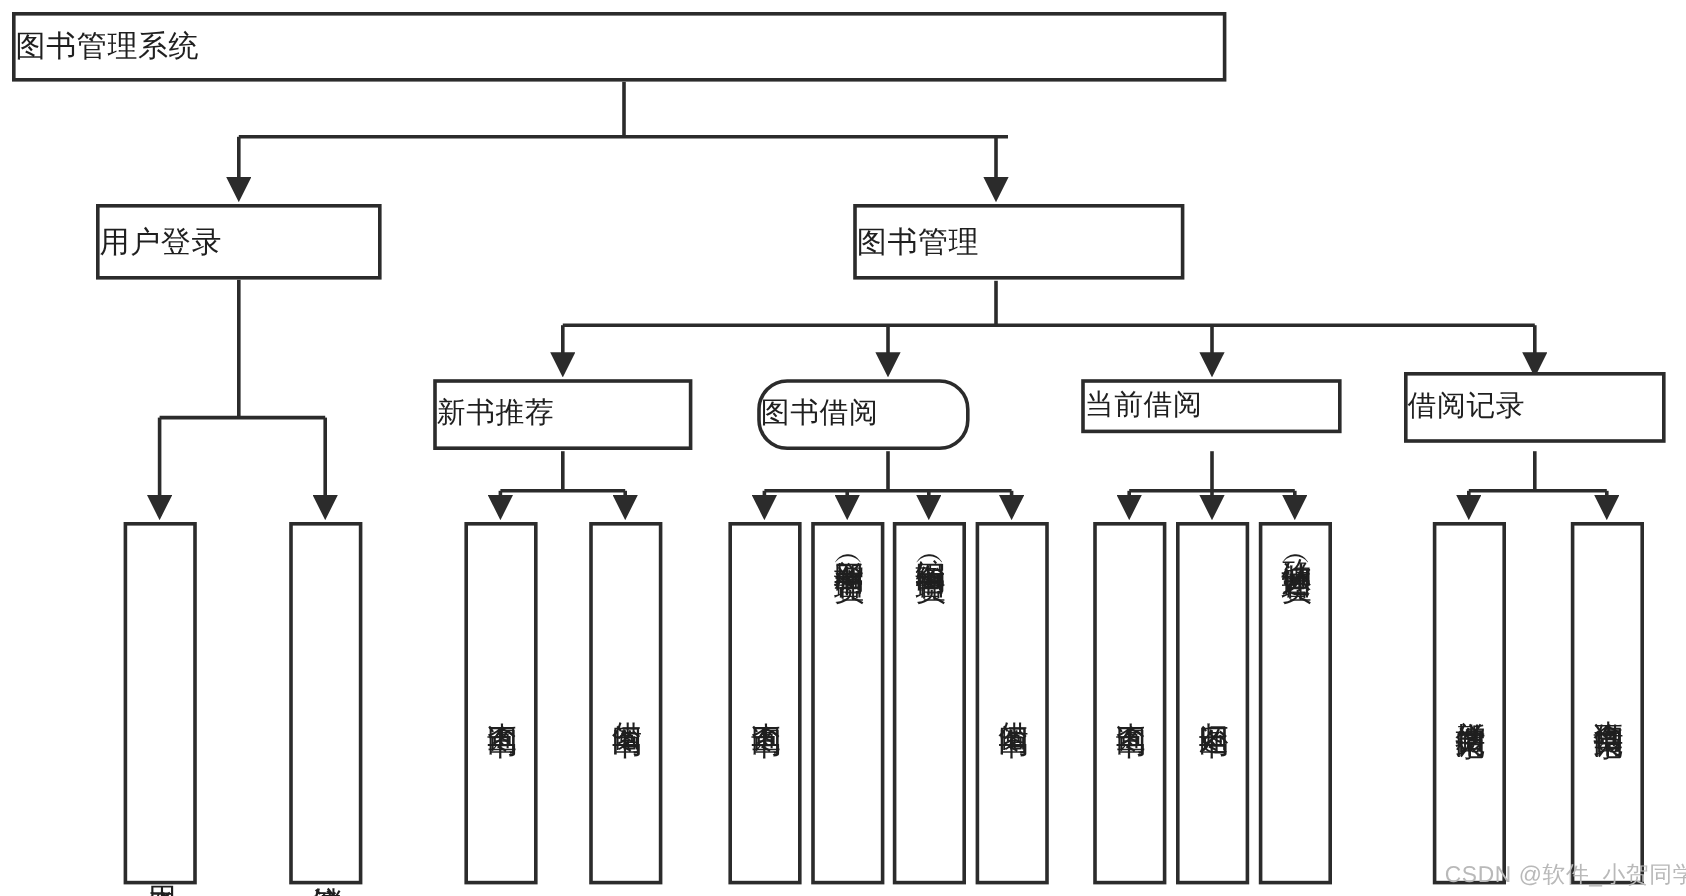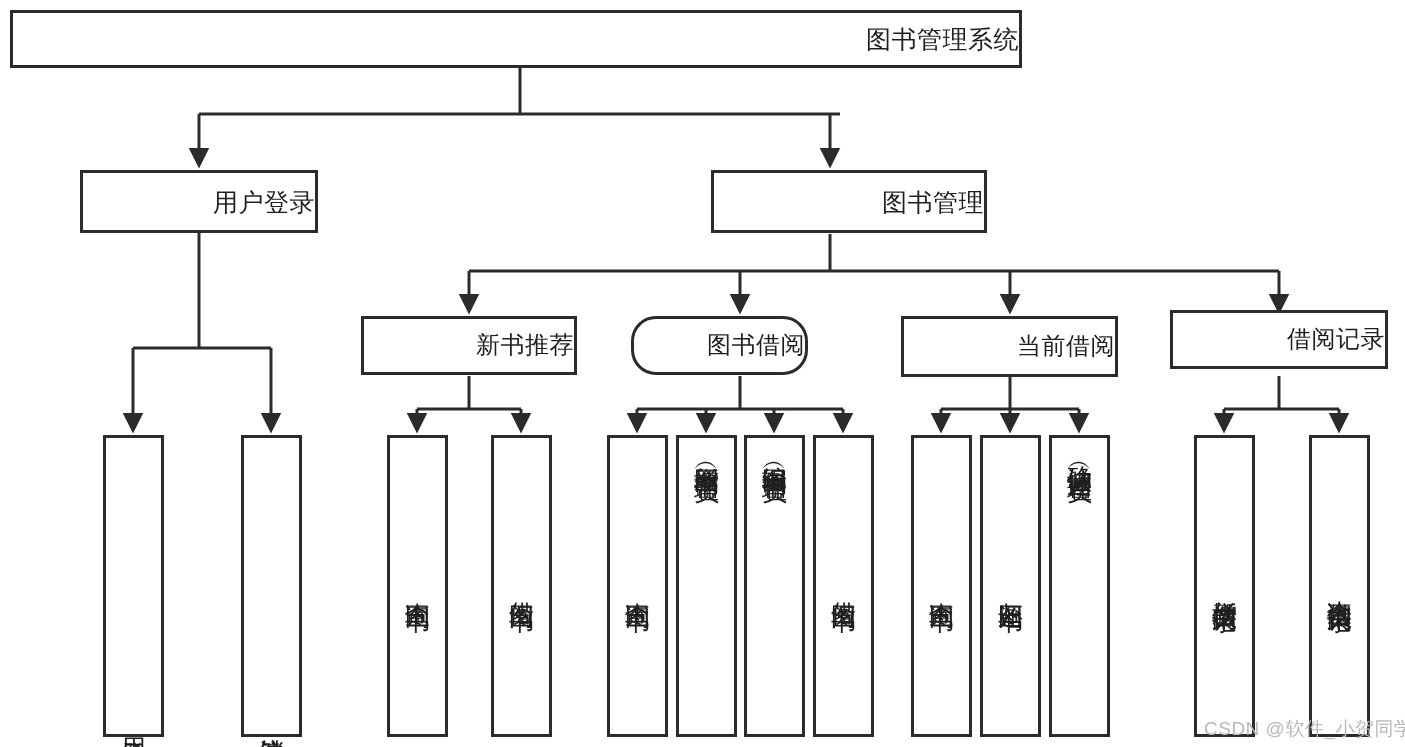--- a/index.html
+++ b/index.html
@@ -25,21 +25,21 @@
     width: 1405px;
     height: 747px;
   }
   .node {
     position: absolute;
     box-sizing: border-box;
     border: 3px solid #2b2b2b;
     background: #ffffff;
     display: flex;
     align-items: center;
-    justify-content: flex-end;
+    justify-content: flex-start;
     z-index: 2;
   }
   .node .lbl {
     font-size: 25px;
     line-height: 1.12;
     color: #1f1f1f;
     letter-spacing: 0.5px;
     white-space: nowrap;
   }
   .node.root .lbl { font-size: 25px; }
@@ -135,21 +135,21 @@
   <div class="node lvl2" style="left:711px; top:170px; width:276px; height:63px;">
     <span class="lbl">图书管理</span>
   </div>
 
   <div class="node lvl3" style="left:361px; top:316px; width:216px; height:59px;">
     <span class="lbl">新书推荐</span>
   </div>
   <div class="node lvl3" style="left:631px; top:316px; width:177px; height:59px;border-radius:25px;">
     <span class="lbl">图书借阅</span>
   </div>
-  <div class="node lvl3" style="left:901px; top:316px; width:217px; height:61px;padding-left:22px;">
+  <div class="node lvl3" style="left:901px; top:316px; width:217px; height:45px;">
     <span class="lbl">当前借阅</span>
   </div>
   <div class="node lvl3" style="left:1170px; top:310px; width:218px; height:59px;">
     <span class="lbl">借阅记录</span>
   </div>
 
   <div class="node leaf anchor-bottom" style="left:103px; top:435px; width:61px; height:302px;">
     <span class="lbl">用户登录</span>
   </div>
   <div class="node leaf anchor-bottom" style="left:241px; top:435px; width:61px; height:302px;">

